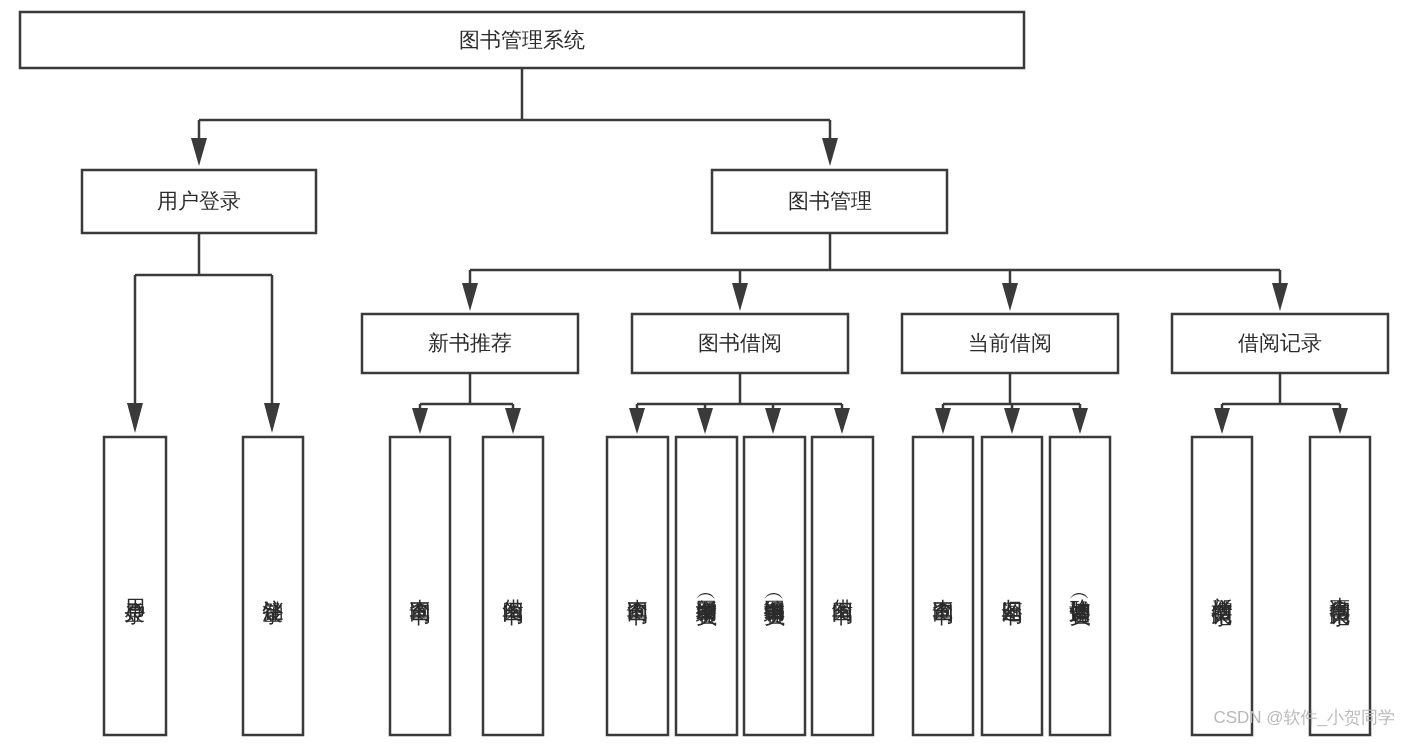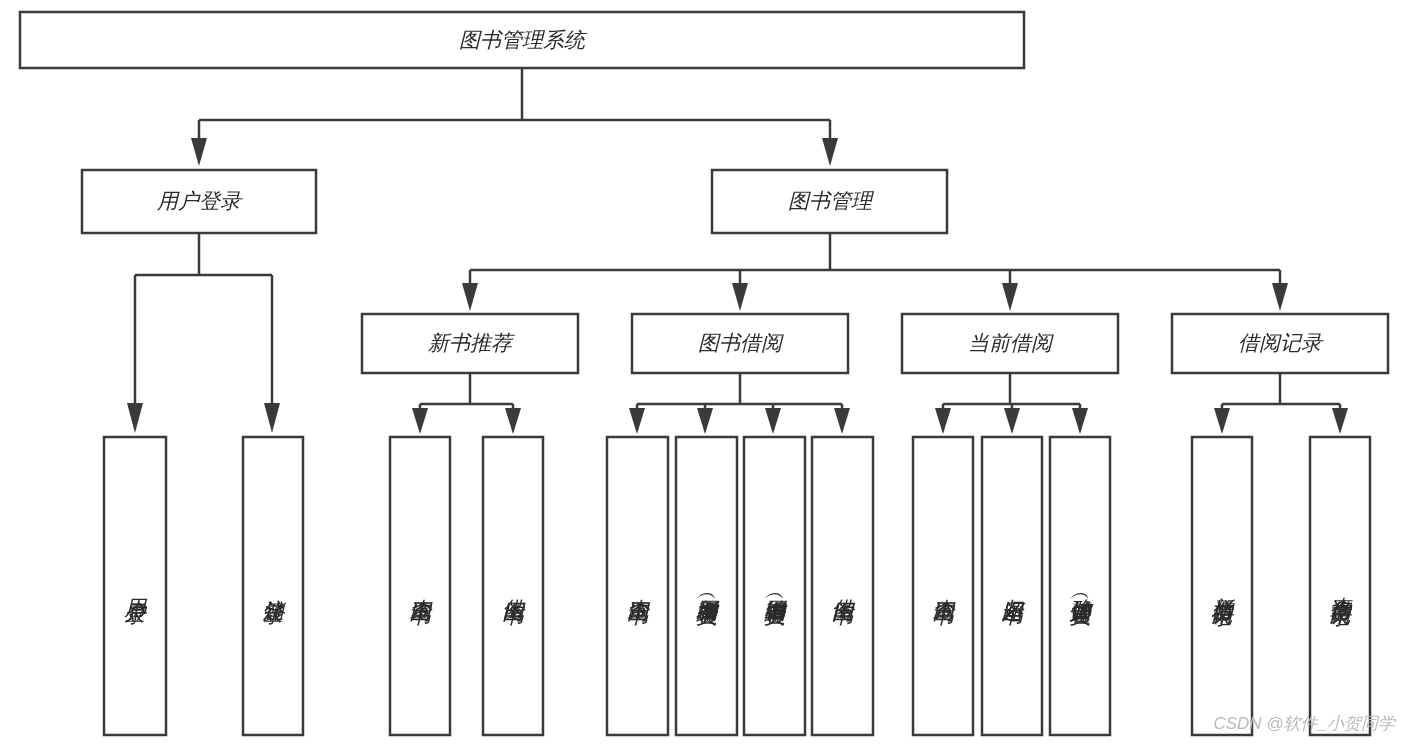--- a/index.html
+++ b/index.html
@@ -11,21 +11,20 @@
     width: 1405px;
     height: 747px;
     font-family: "Liberation Sans", "DejaVu Sans", sans-serif;
     overflow: hidden;
     position: relative;
   }
   #diagram-root {
     position: relative;
     width: 1405px;
     height: 747px;
-    font-style: italic;
   }
   svg.diagram {
     display: block;
     width: 1405px;
     height: 747px;
   }
   .node-box {
     fill: #ffffff;
     stroke: #3a3a3a;
     stroke-width: 2.5;
@@ -51,21 +50,21 @@
   }
   .label-v {
     font-size: 21px;
     writing-mode: vertical-rl;
     text-orientation: upright;
     letter-spacing: 2px;
   }
   .watermark {
     position: absolute;
     right: 10px;
-    bottom: 12px;
+    bottom: 18px;
     font-family: "Liberation Sans", "DejaVu Sans", sans-serif;
     font-size: 17px;
     color: #b9b9b9;
     white-space: nowrap;
     pointer-events: none;
   }
 </style>
 </head>
 <body>
 

